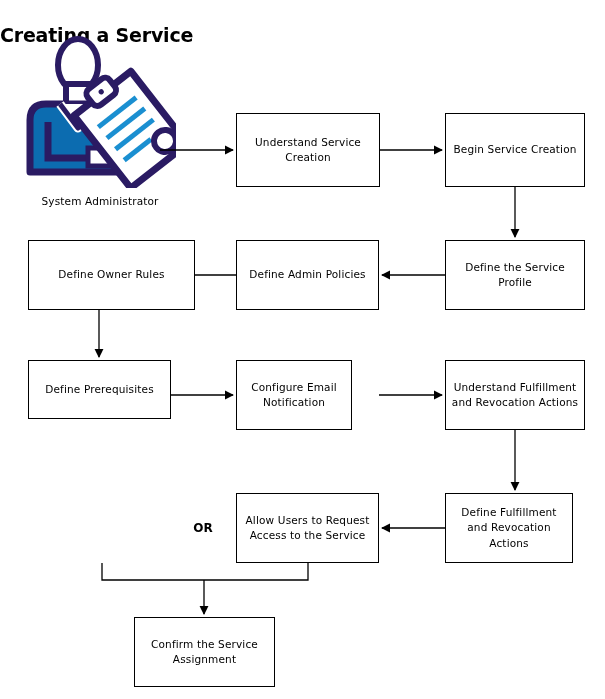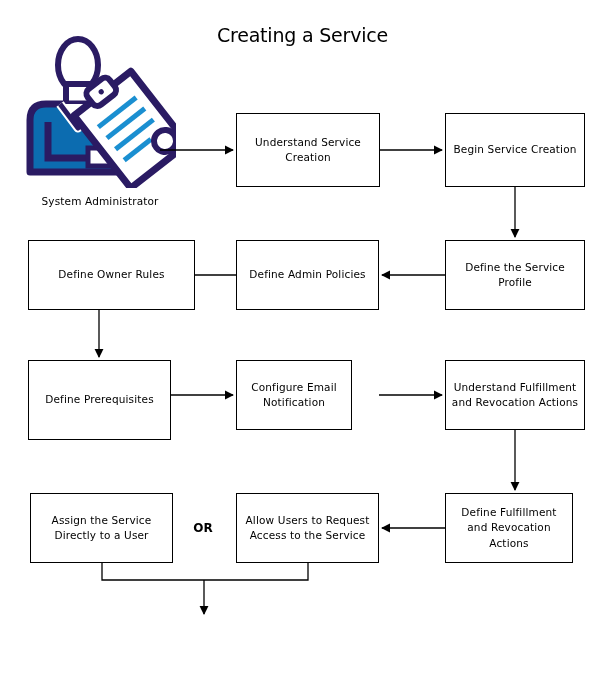--- a/index.html
+++ b/index.html
@@ -22,24 +22,24 @@
     left: 0;
     top: 0;
     width: 605px;
     height: 699px;
   }
   .title {
     position: absolute;
     left: 0;
     top: 24px;
     width: 605px;
-    text-align: center;
+    text-align: left;
     font-family: "DejaVu Sans", sans-serif;
     font-size: 19px;
-    font-weight: normal;
+    font-weight: bold;
     color: #000000;
     letter-spacing: -0.2px;
   }
   .node {
     position: absolute;
     box-sizing: border-box;
     border: 1px solid #000000;
     background: #ffffff;
     display: flex;
     align-items: center;
@@ -158,28 +158,28 @@
   <div class="node" style="left:236px; top:113px; width:144px; height:74px;">Understand Service Creation</div>
 
   <div class="node" style="left:445px; top:113px; width:140px; height:74px;">Begin Service Creation</div>
 
   <div class="node" style="left:236px; top:240px; width:143px; height:70px;">Define Admin Policies</div>
 
   <div class="node" style="left:445px; top:240px; width:140px; height:70px;">Define the Service Profile</div>
 
   <div class="node" style="left:28px; top:240px; width:167px; height:70px;">Define Owner Rules</div>
 
-  <div class="node" style="left:28px; top:360px; width:143px; height:80px;">Define Prerequisites</div>
+  <div class="node" style="left:28px; top:360px; width:143px; height:59px;">Define Prerequisites</div>
 
   <div class="node" style="left:236px; top:360px; width:116px; height:70px;">Configure Email Notification</div>
 
   <div class="node" style="left:445px; top:360px; width:140px; height:70px;">Understand Fulfillment and Revocation Actions</div>
 
   <div class="node" style="left:445px; top:493px; width:128px; height:70px;">Define Fulfillment and Revocation Actions</div>
 
   <div class="node" style="left:236px; top:493px; width:143px; height:70px;">Allow Users to Request Access to the Service</div>
 
-  <div class="node" style="left:30px; top:493px; width:143px; height:70px;">Assign the Service Directly to a User</div>
 
+  <div class="node" style="left:134px; top:617px; width:141px; height:70px;">Confirm the Service Assignment</div>
 
   <div class="or-label">OR</div>
 
 </div>
 
 </body></html>

